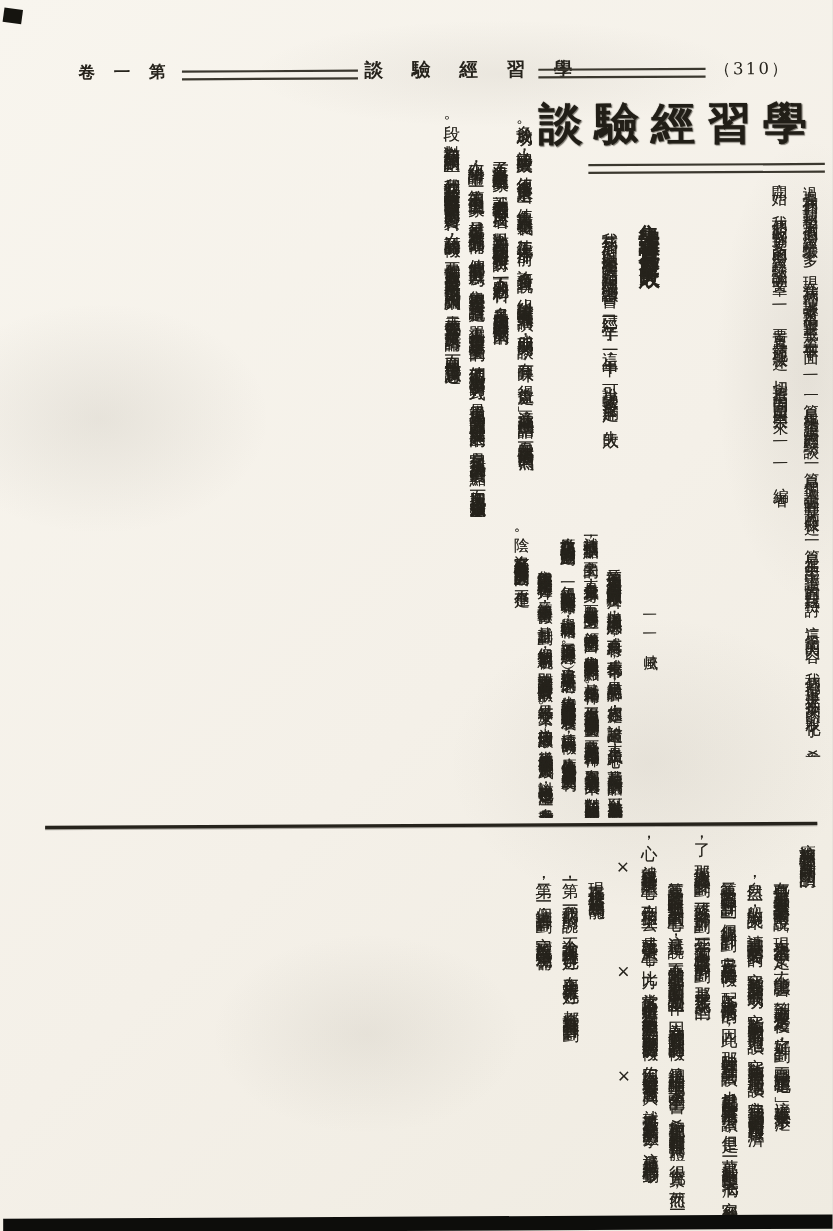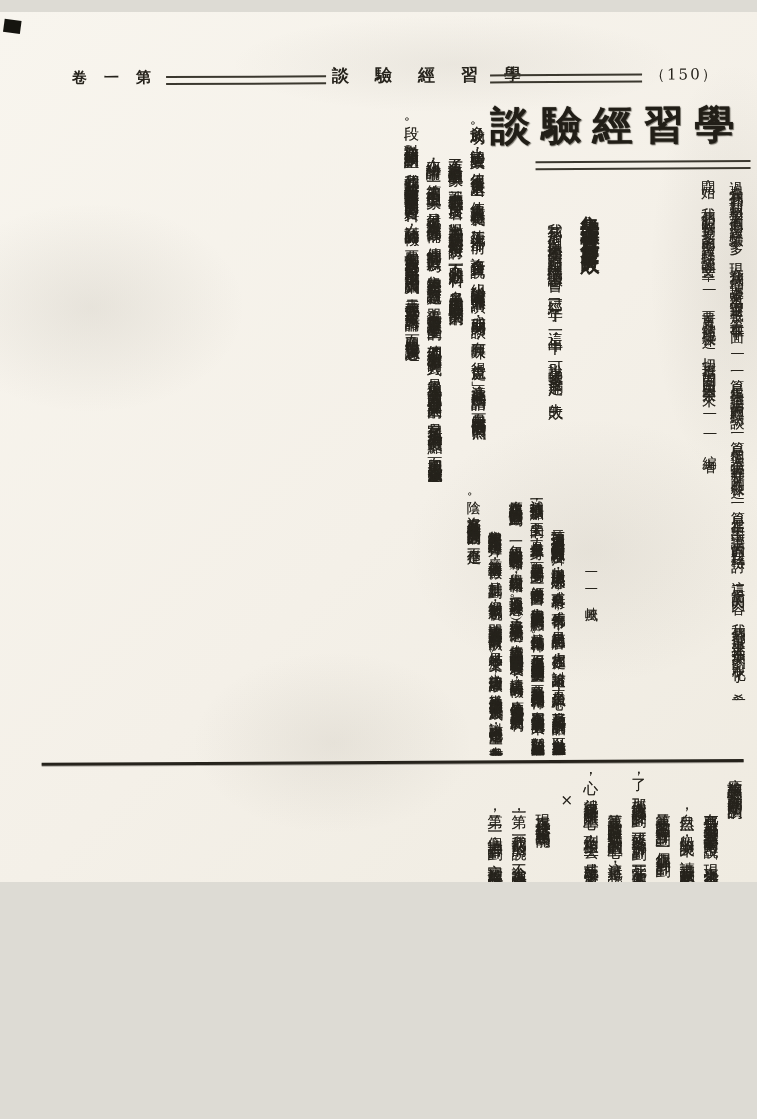--- a/index.html
+++ b/index.html
@@ -1,16 +1,16 @@
 <!DOCTYPE html>
 <html><head>
 <meta charset="utf-8">
 <style>
   html,body{margin:0;padding:0;background:#dddbd4;}
-  #page{position:relative;width:757px;height:870px;margin:12px auto;overflow:hidden;
+  #page{position:relative;width:757px;height:1119px;margin:0 auto;overflow:hidden;
     color:#26231c;font-family:"DejaVu Serif","Liberation Serif",serif;
     background:linear-gradient(135deg,#f8f5ee 0%,#f4f0e8 55%,#efebe1 100%);}
   #page::before{content:"";position:absolute;inset:0;pointer-events:none;background:
     radial-gradient(ellipse 220px 150px at 12% 34%,rgba(120,113,99,.12),transparent 70%),
     radial-gradient(ellipse 260px 190px at 78% 62%,rgba(120,113,99,.10),transparent 70%),
     radial-gradient(ellipse 200px 130px at 44% 84%,rgba(120,113,99,.10),transparent 70%),
     radial-gradient(ellipse 320px 70px at 60% 6%,rgba(120,113,99,.09),transparent 70%),
     radial-gradient(ellipse 120px 300px at 97% 30%,rgba(120,113,99,.12),transparent 70%);}
   #tilt{position:absolute;inset:0;transform:rotate(-0.3deg);}
   .vtext{writing-mode:vertical-rl;text-orientation:upright;overflow:hidden;position:absolute;
@@ -48,21 +48,21 @@
 </head>
 <body>
 
 <div id="page">
   <div id="tilt">
 
     <div id="hdr-volume">卷一第</div>
     <div id="hdr-rule-l" class="drule"></div>
     <div id="hdr-masthead">談驗經習學</div>
     <div id="hdr-rule-r" class="drule"></div>
-    <div id="hdr-pagenum">（150）</div>
+    <div id="hdr-pagenum">（310）</div>
 
     <div id="title">談驗經習學</div>
     <div id="title-rule" class="drule"></div>
 
     <div id="editor-note" class="vtext">
       <p><span>過去我們刊載初學者們學習經驗不多，現在我們從讀者來稿中選載了三篇在下面——一篇是集體讀書的經驗談，一篇是個人讀書的甘苦的敘述，一篇是在中學中讀書的自我檢討。這三篇的內容，我們都還嫌太抽象的一般化了，希望以此開始，我們能收到更多的學習經驗談的文章——要更具體地敘述，切實指出問題與因果來。</span><span>——編者</span></p>
     </div>
 
     <div id="heading" class="vtext">集體讀書會為什麼會失敗</div>
     <div id="author" class="vtext">——峽風</div>

